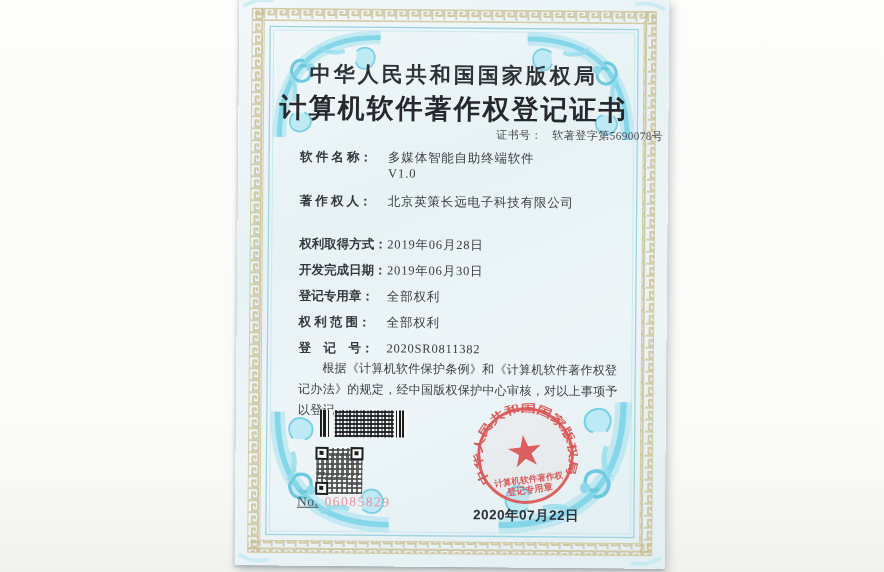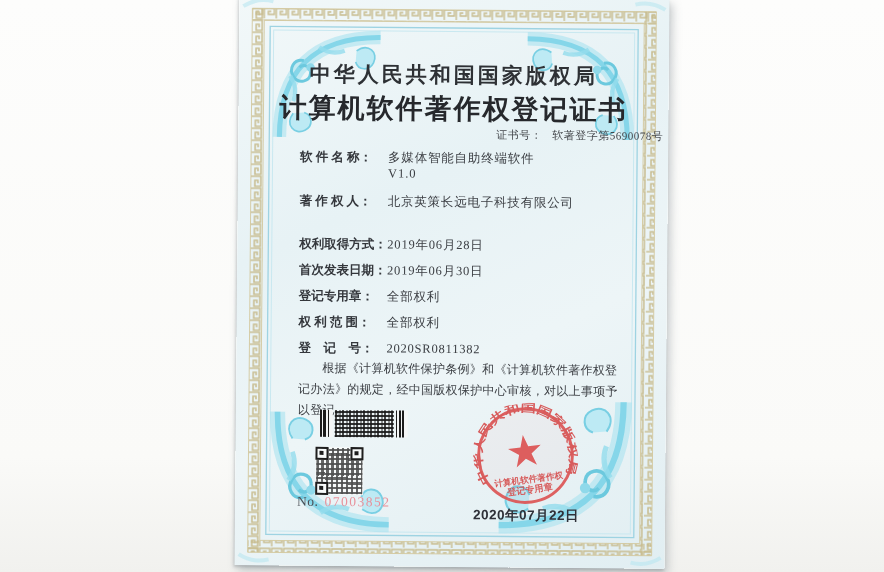--- a/index.html
+++ b/index.html
@@ -48,21 +48,21 @@
   .qr{position:absolute;left:80px;top:451px;width:48px;height:48px;background:#f7fafa;}
   .qr-noise{position:absolute;inset:1px;opacity:.78;
     background:
       repeating-linear-gradient(0deg, rgba(28,28,28,.85) 0 2.2px, transparent 2.2px 4.8px),
       repeating-linear-gradient(90deg, rgba(28,28,28,.85) 0 2.2px, transparent 2.2px 5px);
   }
   .finder{position:absolute;width:13px;height:13px;background:#f7fafa;border:2.5px solid #1e1e1e;box-sizing:border-box;}
   .finder::after{content:"";position:absolute;left:2px;top:2px;width:4px;height:4px;background:#1e1e1e;}
   .f-tl{left:0;top:0;} .f-tr{right:0;top:0;} .f-bl{left:0;bottom:0;}
   .serial{position:absolute;left:62px;top:498px;font-size:13.5px;letter-spacing:.5px;}
-  .serial .prefix{color:#4b4e55;}
+  .serial .prefix{color:#4b4e55;text-decoration:underline;}
   .serial .num{color:#e8919b;letter-spacing:1.5px;margin-left:6px;}
   .seal{position:absolute;left:238px;top:406px;width:104px;height:104px;transform:rotate(-8deg);opacity:.92;}
   .seal-date{
     position:absolute;left:230px;top:509px;width:122px;text-align:center;
     font-family:"Liberation Sans",sans-serif;font-weight:700;font-size:13.5px;
     color:#2f3139;letter-spacing:.5px;
   }
   .v2line{display:block;margin-left:88px;letter-spacing:1px;}
 </style>
 </head>
@@ -127,21 +127,21 @@
 
     <div class="frow" style="top:197px;">
       <span class="flabel">著 作 权 人：</span><span class="fvalue">北京英策长远电子科技有限公司</span>
     </div>
 
     <div class="frow" style="top:240px;">
       <span class="flabel">权利取得方式：</span><span class="fvalue">2019年06月28日</span>
     </div>
 
     <div class="frow" style="top:266px;">
-      <span class="flabel">首次发表日期：</span><span class="fvalue">2019年06月30日</span>
+      <span class="flabel">开发完成日期：</span><span class="fvalue">2019年06月30日</span>
     </div>
 
     <div class="frow" style="top:292px;">
       <span class="flabel">登记专用章：</span><span class="fvalue">全部权利</span>
     </div>
 
     <div class="frow" style="top:318px;">
       <span class="flabel">权 利 范 围：</span><span class="fvalue">全部权利</span>
     </div>
 
@@ -158,21 +158,21 @@
     </div>
 
     <div class="qr">
       <div class="qr-noise"></div>
       <div class="finder f-tl"></div>
       <div class="finder f-tr"></div>
       <div class="finder f-bl"></div>
     </div>
 
     <div class="serial">
-      <span class="prefix">No.</span><span class="num">07003852</span>
+      <span class="prefix">No.</span><span class="num">06085829</span>
     </div>
 
     <svg class="seal" viewBox="-60 -60 120 120" xmlns="http://www.w3.org/2000/svg">
       <circle cx="0" cy="0" r="54" fill="rgba(230,95,95,0.05)" stroke="#dd5555" stroke-width="3.4"></circle>
       <path id="sealArc" d="M -44.3,24.6 A 50.7 50.7 0 1 1 44.3,24.6" fill="none"></path>
       <text font-size="13" font-weight="bold" fill="#d64f4f" font-family="Liberation Sans, sans-serif">
         <textPath href="#sealArc" startOffset="0" textLength="212" lengthAdjust="spacingAndGlyphs">中华人民共和国国家版权局</textPath>
       </text>
       <polygon fill="#dd5252" transform="translate(0,-4)" points="0,-20 4.5,-6.2 19,-6.2 7.2,2.4 11.8,16.2 0,7.6 -11.8,16.2 -7.2,2.4 -19,-6.2 -4.5,-6.2"></polygon>
       <text x="0" y="31" text-anchor="middle" font-size="10" font-weight="bold" fill="#d64f4f" font-family="Liberation Sans, sans-serif">计算机软件著作权</text>

